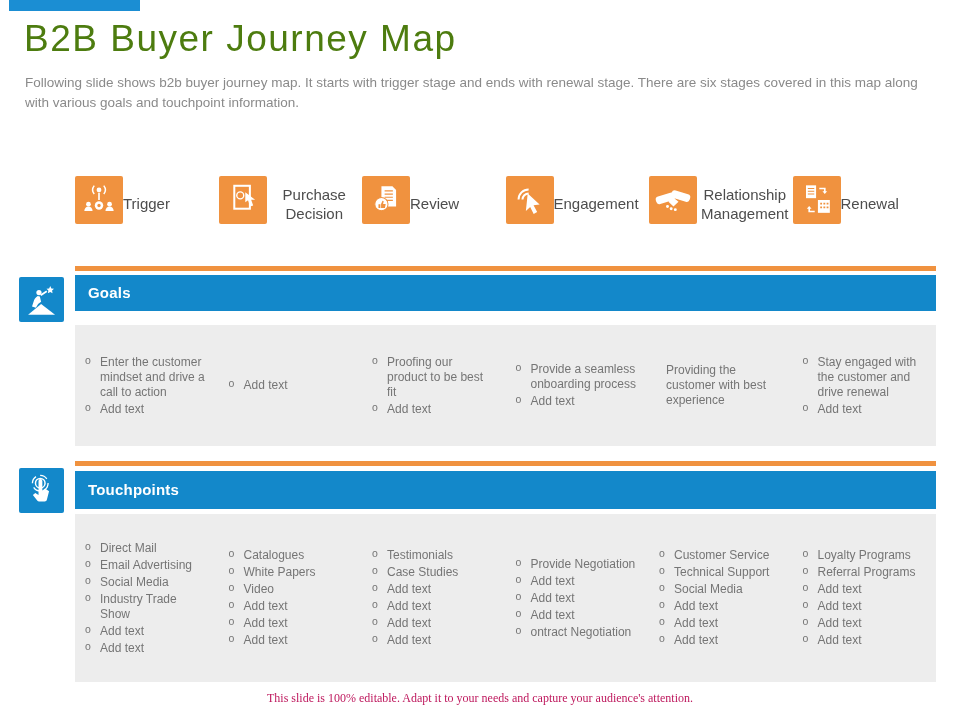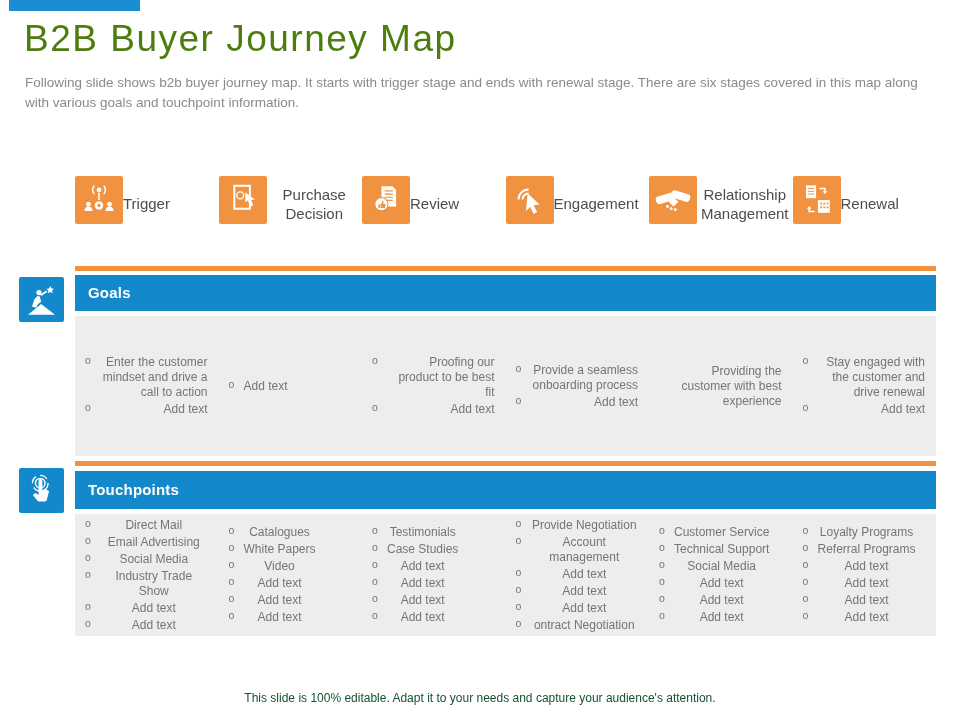--- a/index.html
+++ b/index.html
@@ -43,32 +43,32 @@
     position:absolute;left:19px;width:45px;height:45px;background:#1388ca;border-radius:2px;
     display:flex;align-items:center;justify-content:center;
   }
   .side-goals{top:277px;}
   .side-touch{top:468px;}
   .side-icon svg{width:40px;height:40px;display:block;}
   .panel{
     position:absolute;left:75px;width:861px;background:#ededed;
     display:flex;align-items:center;
   }
-  .panel-goals{top:316px;height:140px;text-align:right;}
-  .panel-touch{top:514px;height:122px;text-align:center;}
+  .panel-goals{top:325px;height:121px;}
+  .panel-touch{top:514px;height:168px;}
   .col{width:143.5px;box-sizing:border-box;padding:0 11px 0 9px;display:flex;align-items:center;}
   .col ul{margin:0;padding:0;list-style:none;font-size:12px;line-height:1.25;color:#757575;}
   .col li{position:relative;padding-left:16px;margin:2px 0;}
   .col li::before{content:"o";position:absolute;left:1px;top:-1px;font-size:10.5px;color:#757575;}
   .col.no-bullet{padding-left:17px;}
   .col.no-bullet li{padding-left:0;}
   .col.no-bullet li::before{content:none;}
   .slide-footer{
     position:absolute;left:0;top:691px;width:960px;text-align:center;
-    font-size:12px;color:#14532d;
+    font-size:12px;color:#be185d;font-family:Liberation Serif, serif;
   }
 </style>
 </head>
 <body>
 
 <div class="accent-bar"></div>
 <div class="slide-title">B2B Buyer Journey Map</div>
 <div class="slide-desc">Following slide shows b2b buyer journey map. It starts with trigger stage and ends with renewal stage. There are six stages covered in this map along with various goals and touchpoint information.</div>
 
 <div class="stage-row">
@@ -240,21 +240,20 @@
         <li>Case Studies</li>
         <li>Add text</li>
         <li>Add text</li>
         <li>Add text</li>
         <li>Add text</li>
       </ul>
   </div>
   <div class="col">
     <ul>
         <li>Provide Negotiation</li>
-        <li>Account management</li>
         <li>Add text</li>
         <li>Add text</li>
         <li>Add text</li>
         <li>ontract Negotiation</li>
       </ul>
   </div>
   <div class="col">
     <ul>
         <li>Customer Service</li>
         <li>Technical Support</li>

